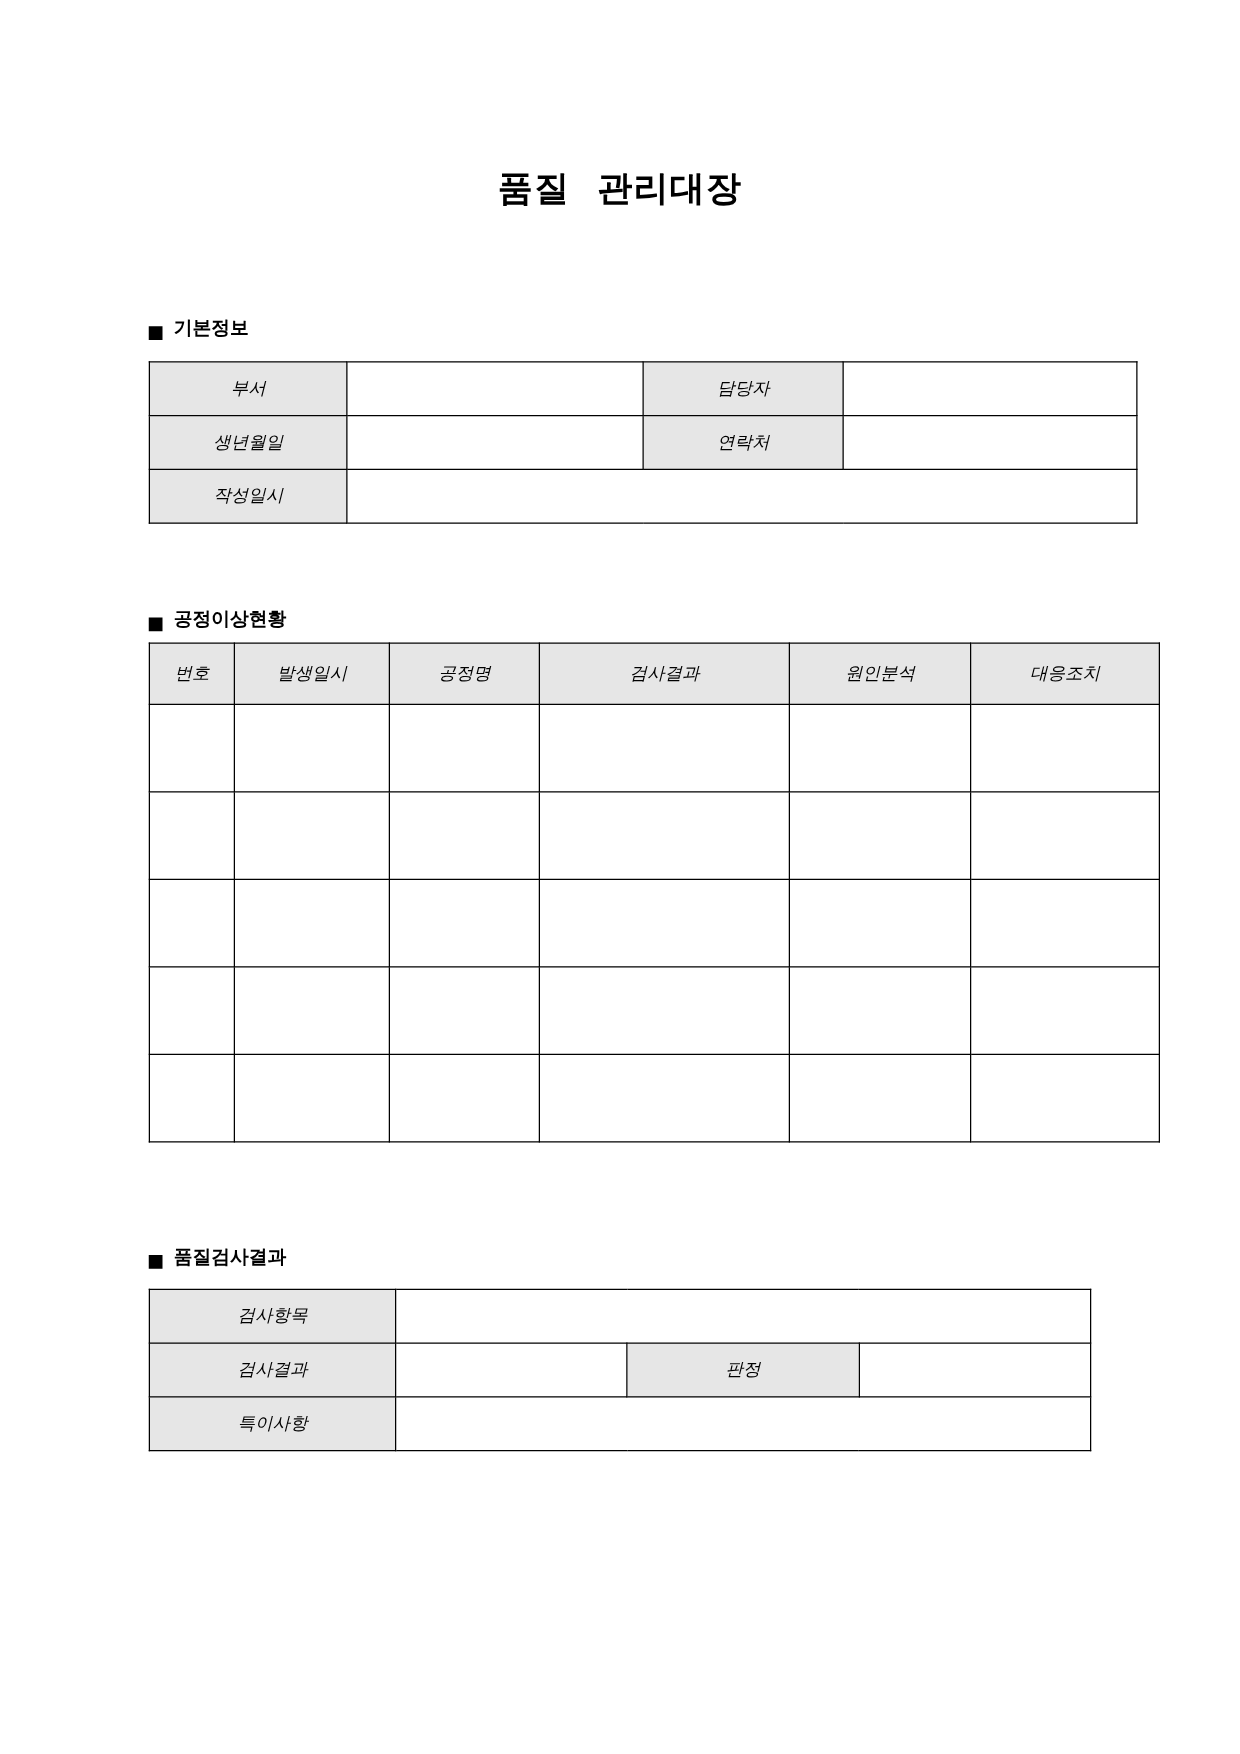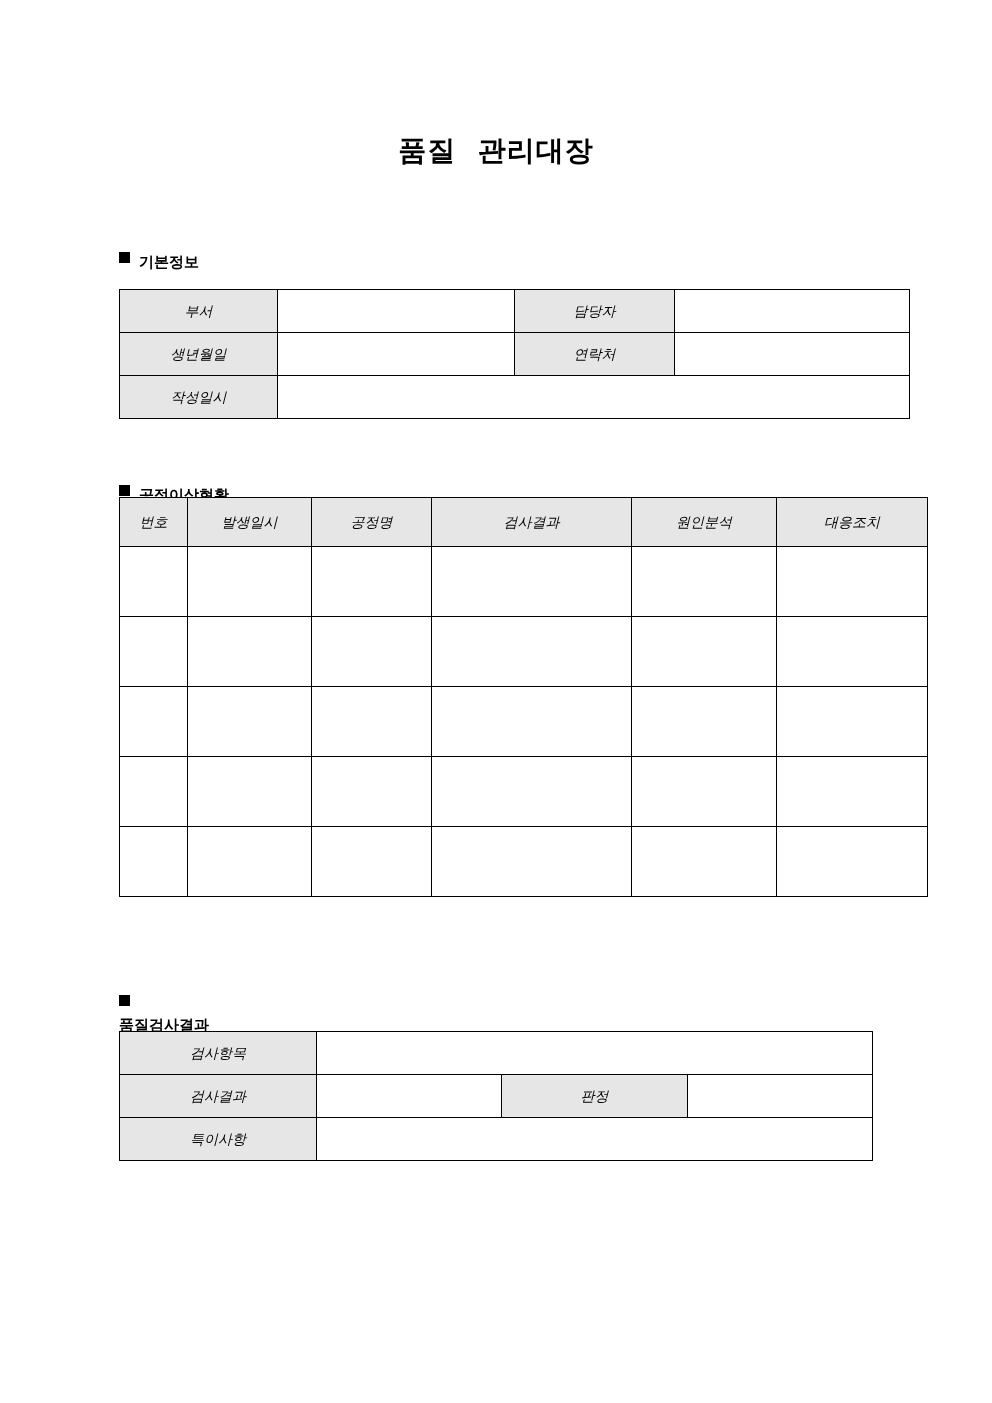--- a/index.html
+++ b/index.html
@@ -37,21 +37,21 @@
   }
 
   
   .section-heading {
     position: absolute;
     left: 119px;
     font-size: 15px;
     font-weight: bold;
     line-height: 20px;
     display: flex;
-    align-items: flex-start;
+    align-items: flex-end;
     gap: 9px;
     white-space: pre;
   }
   .bullet-square {
     display: inline-block;
     width: 11px;
     height: 11px;
     background: #000000;
     flex: 0 0 auto;
   }
@@ -79,37 +79,37 @@
   }
   .val {
     background: #ffffff;
   }
 
   
   #table-basic-info { top: 289px; }
   #table-basic-info td { height: 42px; }
 
   
-  #table-process-abnormality { top: 497px; }
+  #table-process-abnormality { top: 514px; }
   #table-process-abnormality thead td {
     background: #e6e6e6;
     height: 48px;
   }
   #table-process-abnormality tbody td {
     height: 69px;
   }
 
   
   #table-inspection-result { top: 1031px; }
   #table-inspection-result td { height: 42px; }
 
   
   #heading-basic-info { top: 252px; }
   #heading-process-abnormality { top: 485px; }
-  #heading-inspection-result { top: 995px; flex-direction: column; }
+  #heading-inspection-result { top: 995px; }
 </style>
 </head>
 <body>
 
 <div class="page">
 
   <div class="doc-title">품질  관리대장</div>
 
   <div class="section-heading" id="heading-basic-info">
     <span class="bullet-square"></span>

